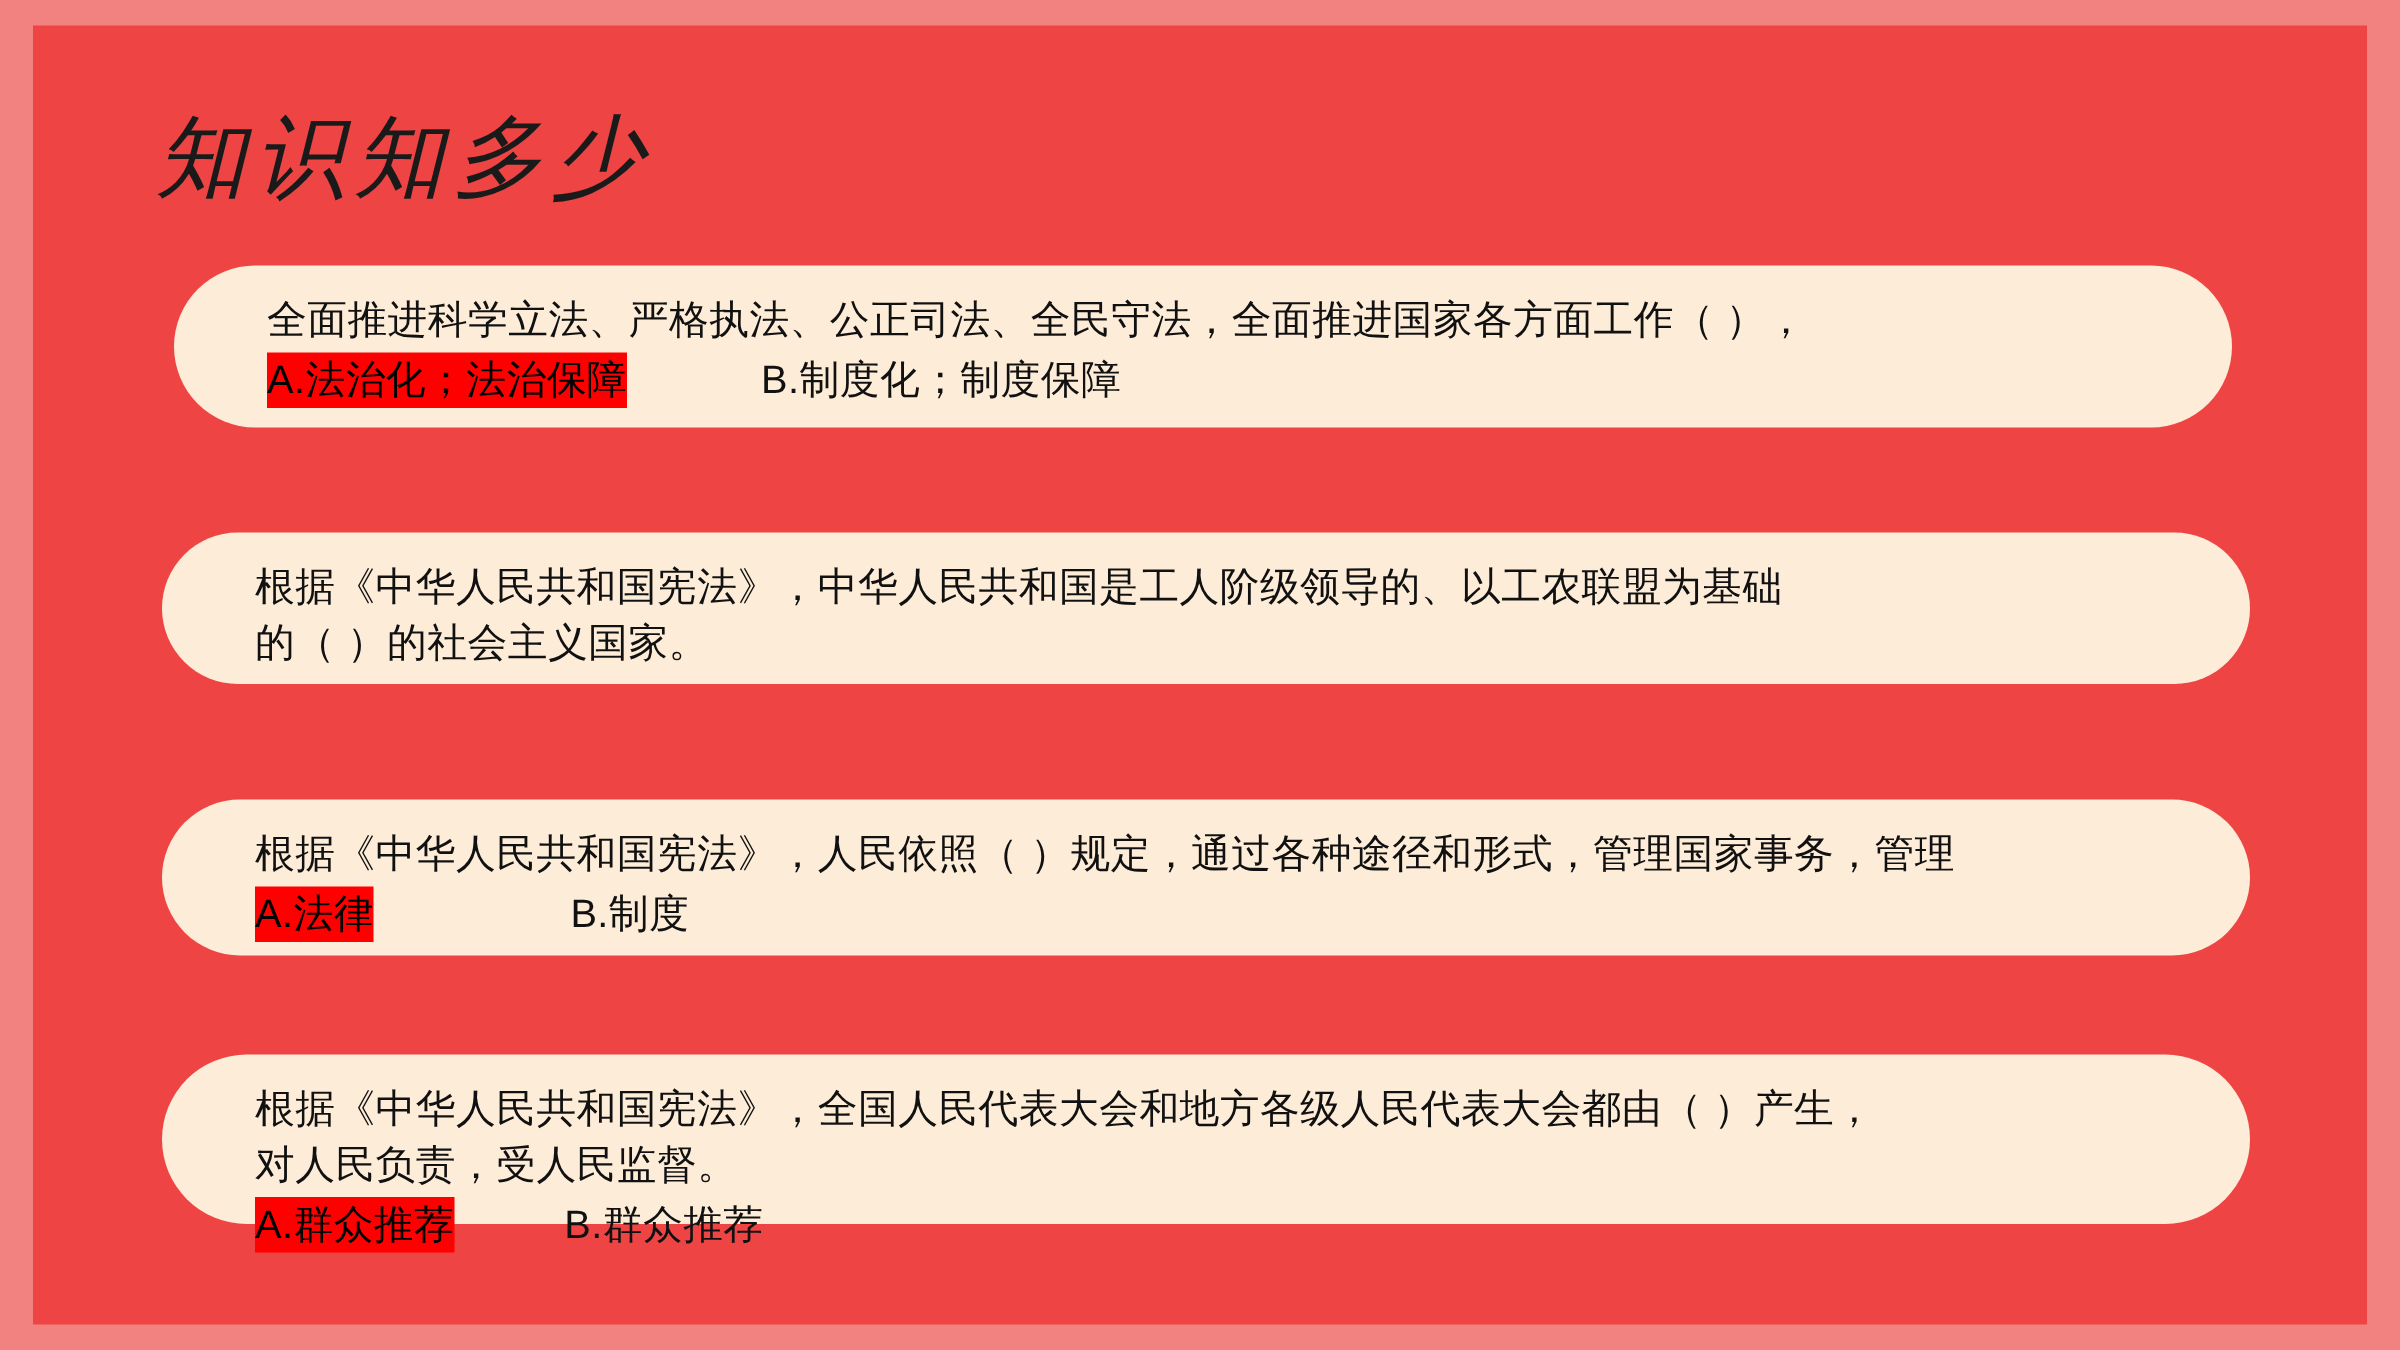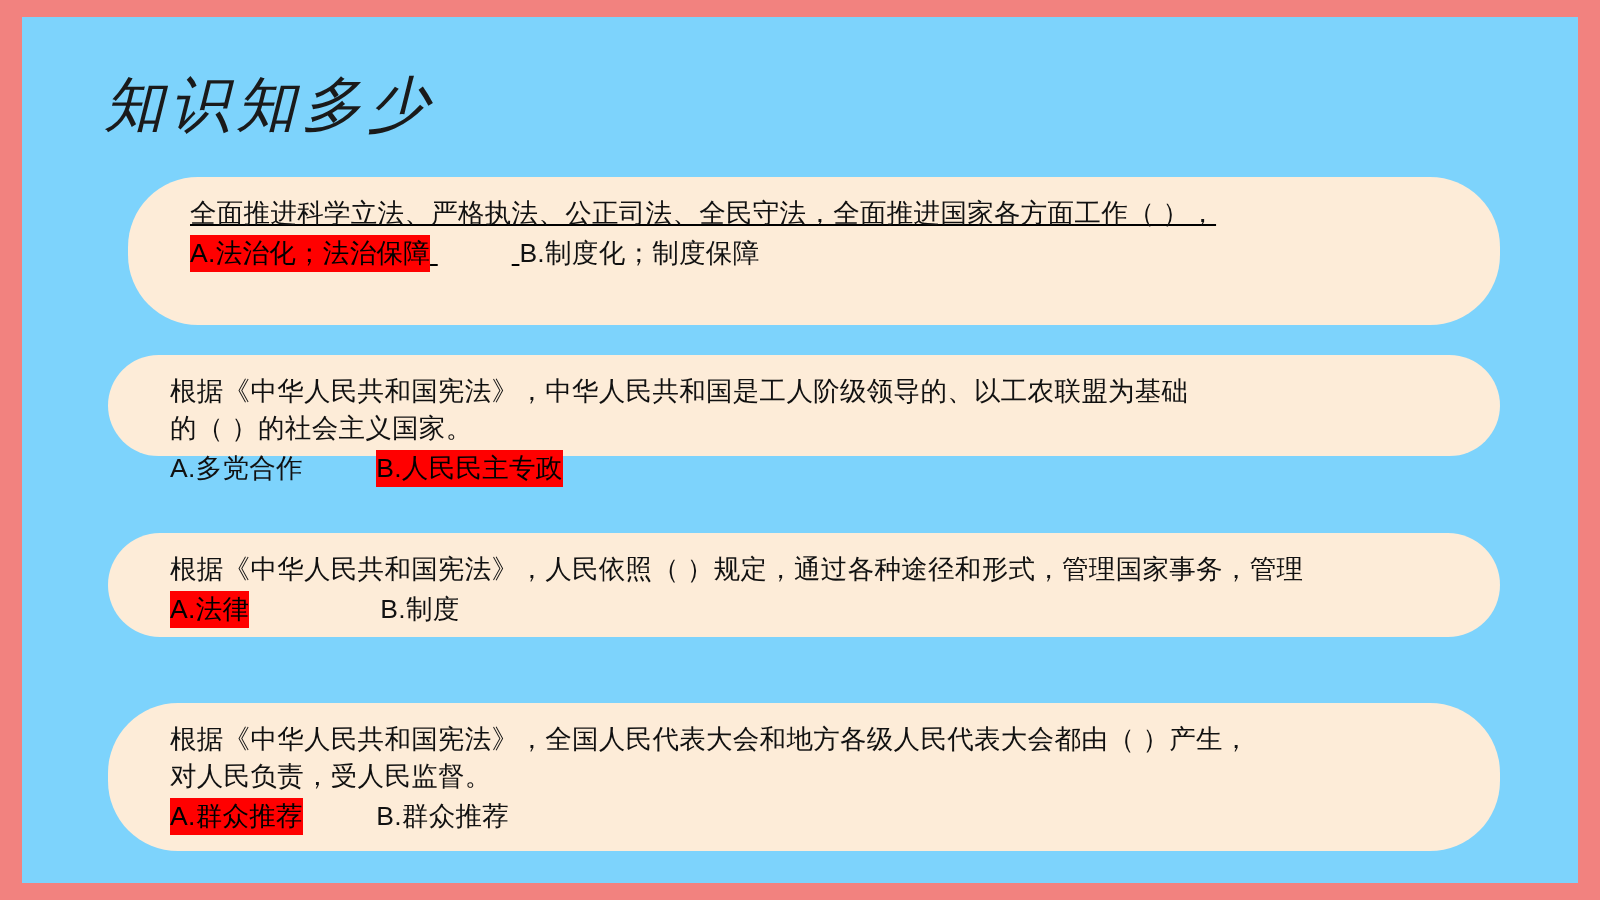--- a/index.html
+++ b/index.html
@@ -20,21 +20,21 @@
     height: 900px;
     background: #f2827f;
     box-sizing: border-box;
   }
   .slide-inner {
     position: absolute;
     left: 22px;
     top: 17px;
     width: 1556px;
     height: 866px;
-    background: #7dd3fc;
+    background: #ef4444;
     box-sizing: border-box;
   }
   .title {
     position: absolute;
     left: 82px;
     top: 48px;
     font-family: "Liberation Serif", "DejaVu Serif", serif;
     font-size: 60px;
     font-weight: 400;
     letter-spacing: 6px;
@@ -85,50 +85,45 @@
   }
 </style>
 </head>
 <body>
 
 <div class="slide">
   <div class="slide-inner">
 
     <div class="title">知识知多少</div>
 
-    <div class="qcard" style="left:106px; top:160px; width:1372px; height:148px;text-decoration:underline;">
+    <div class="qcard" style="left:94px; top:160px; width:1372px; height:108px;">
       <div class="qline">全面推进科学立法、严格执法、公正司法、全民守法，全面推进国家各方面工作（  ），</div>
       <div class="opts">
         <span class="opt correct">A.法治化；法治保障</span>
         <span class="gap-xwide"></span>
         <span class="opt">B.制度化；制度保障</span>
       </div>
     </div>
 
     <div class="qcard" style="left:86px; top:338px; width:1392px; height:101px;">
       <div class="qline">根据《中华人民共和国宪法》，中华人民共和国是工人阶级领导的、以工农联盟为基础</div>
       <div class="qline">的（  ）的社会主义国家。</div>
-      <div class="opts">
-        <span class="opt">A.多党合作</span>
-        <span class="gap-wide"></span>
-        <span class="opt correct">B.人民民主专政</span>
-      </div>
     </div>
 
     <div class="qcard" style="left:86px; top:516px; width:1392px; height:104px;">
       <div class="qline">根据《中华人民共和国宪法》，人民依照（  ）规定，通过各种途径和形式，管理国家事务，管理</div>
       <div class="opts">
         <span class="opt correct">A.法律</span>
         <span class="gap-xwide"></span>
         <span class="gap"></span>
         <span class="opt">B.制度</span>
       </div>
     </div>
 
-    <div class="qcard" style="left:86px; top:686px; width:1392px; height:148px;">
+    <div class="qcard" style="left:86px; top:686px; width:1392px; height:113px;">
       <div class="qline">根据《中华人民共和国宪法》，全国人民代表大会和地方各级人民代表大会都由（  ）产生，</div>
       <div class="qline">对人民负责，受人民监督。</div>
       <div class="opts">
         <span class="opt correct">A.群众推荐</span>
         <span class="gap-wide"></span>
         <span class="opt">B.群众推荐</span>
       </div>
     </div>
 
   </div>

